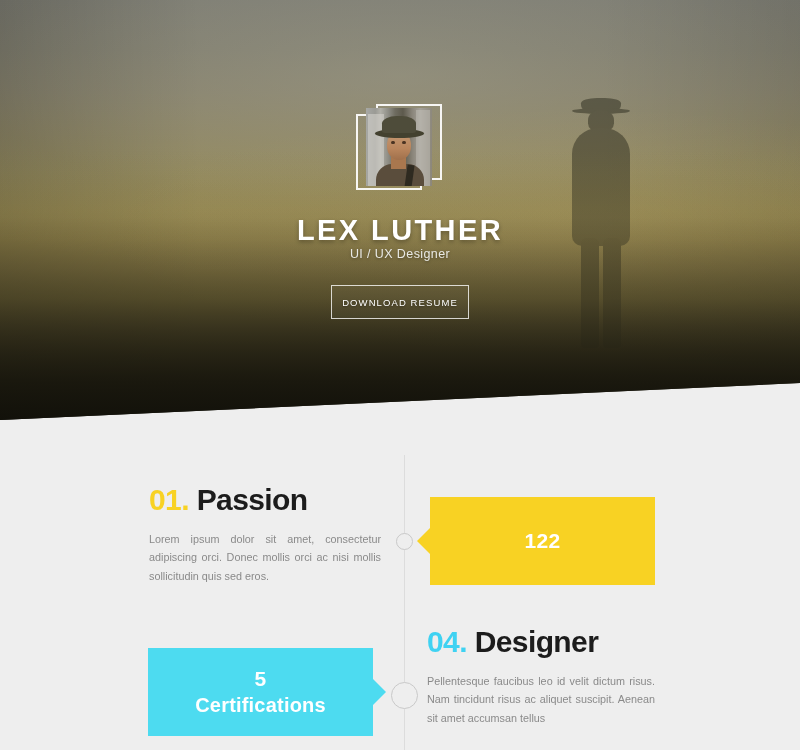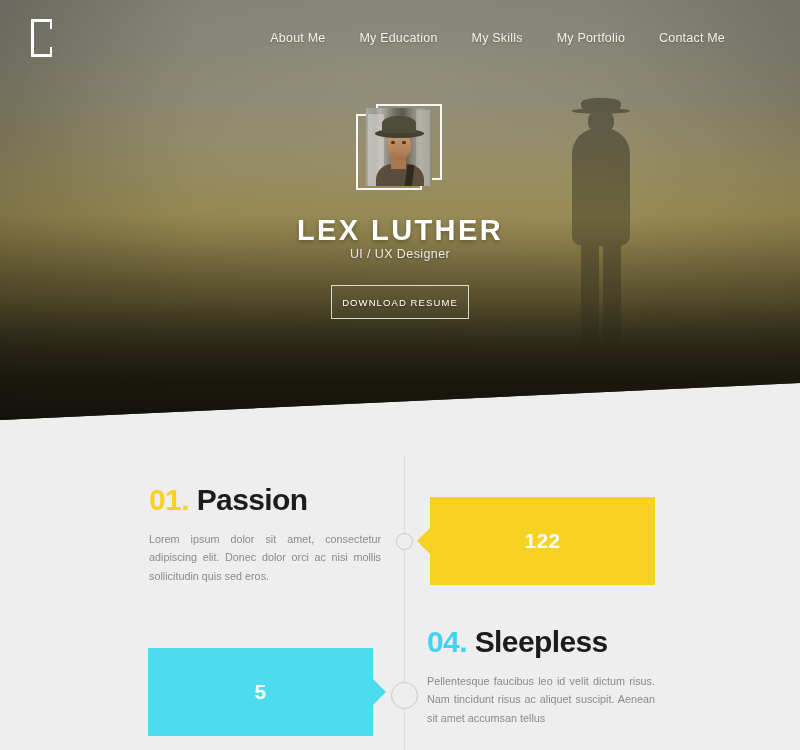--- a/index.html
+++ b/index.html
@@ -407,36 +407,20 @@
   <div id="figure">
     <div id="fig-hat"></div>
     <div id="fig-brim"></div>
     <div id="fig-head"></div>
     <div id="fig-body"></div>
     <div id="fig-legL"></div>
     <div id="fig-legR"></div>
   </div>
   <div id="fog-over"></div>
 
-  <div id="header">
-    <div id="logo">
-      <span class="lg-v"></span>
-      <span class="lg-t"></span>
-      <span class="lg-b"></span>
-      <span class="lg-r"></span>
-      <span class="lg-r2"></span>
-    </div>
-    <nav id="nav">
-      <span class="nav-item">About Me</span>
-      <span class="nav-item">My Education</span>
-      <span class="nav-item">My Skills</span>
-      <span class="nav-item">My Portfolio</span>
-      <span class="nav-item">Contact Me</span>
-    </nav>
-  </div>
 
   <div id="hero-inner">
     <div id="avatar-wrap">
       <div class="av-frame" id="av-frame-tr"></div>
       <div class="av-frame" id="av-frame-bl"></div>
       <div id="avatar">
         <div id="av-bg"></div>
         <div id="av-bldg1"></div>
         <div id="av-bldg2"></div>
         <div id="av-shoulder"></div>
@@ -456,30 +440,31 @@
   </div>
 </div>
 
 <div id="section">
   <div id="tl-line"></div>
   <div class="tl-dot" id="tl-dot-1"></div>
   <div class="tl-dot" id="tl-dot-2"></div>
 
   <div id="row1-text">
     <div class="head"><span class="num-y">01.</span> <span class="word">Passion</span></div>
-    <div class="body-txt">Lorem ipsum dolor sit amet, consectetur adipiscing elit. Donec dolor orci ac nisi mollis sollicitudin quis sed eros.</div>
+    <div class="body-txt">Lorem ipsum dolor sit amet, consectetur adipiscing orci. Donec mollis orci ac nisi mollis sollicitudin quis sed eros.</div>
   </div>
 
   <div id="row2-text">
-    <div class="head"><span class="num-c">04.</span> <span class="word">Sleepless</span></div>
+    <div class="head"><span class="num-c">04.</span> <span class="word">Designer</span></div>
     <div class="body-txt">Pellentesque faucibus leo id velit dictum risus. Nam tincidunt risus ac aliquet suscipit. Aenean sit amet accumsan tellus</div>
   </div>
 </div>
 
 <div class="stat" id="stat-1">
   <span class="notch"></span>
   <div class="sv">122</div>
 </div>
 
 <div class="stat" id="stat-2">
   <span class="notch"></span>
   <div class="sv">5</div>
+  <div class="sl">Certifications</div>
 </div>
 
 </body></html>

